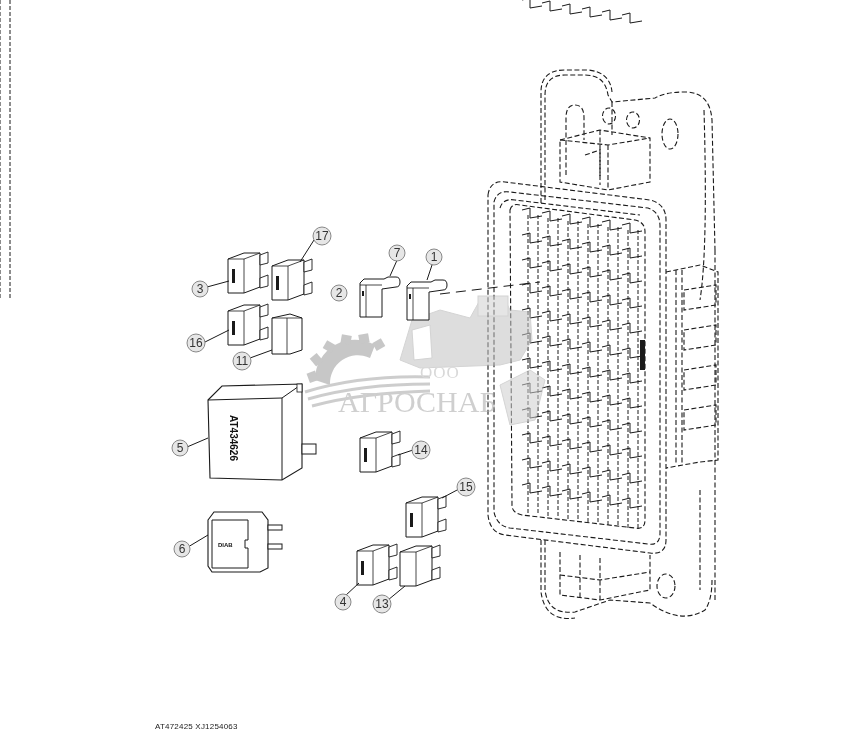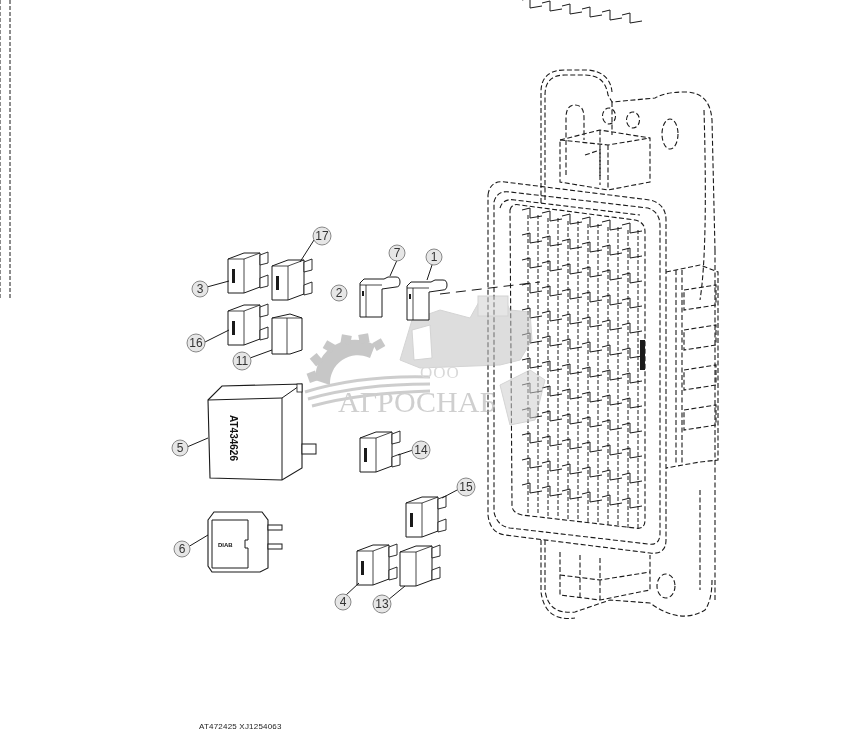--- a/index.html
+++ b/index.html
@@ -2,21 +2,21 @@
 <html><head>
   <meta charset="utf-8">
   <style>
     html, body { margin:0; padding:0; background:#ffffff; }
     body { width:841px; height:731px; position:relative; overflow:hidden;
            font-family:"Liberation Sans", sans-serif; }
     #canvas { position:absolute; left:0; top:0; width:841px; height:731px; }
     .callout-text { font-family:"Liberation Sans", sans-serif; font-size:12px; fill:#333; }
     .part-text { font-family:"Liberation Sans", sans-serif; font-weight:bold; fill:#111; }
     .footer { position:absolute; left:155px; top:722px; font-size:8px; color:#222;
-              font-family:"Liberation Sans", sans-serif; letter-spacing:0.2px;margin-left:44px; }
+              font-family:"Liberation Sans", sans-serif; letter-spacing:0.2px; }
     .wm-ooo { font-family:"Liberation Serif", serif; font-size:17px; fill:#b9b9b9; letter-spacing:1px; }
     .wm-name { font-family:"Liberation Serif", serif; font-size:30px; fill:#a9a9a9; letter-spacing:0px; }
   </style>
 </head>
 <body>
 
 <svg id="canvas" width="841" height="731" viewBox="0 0 841 731" xmlns="http://www.w3.org/2000/svg">
   <defs>
 
     <g id="fuse">

